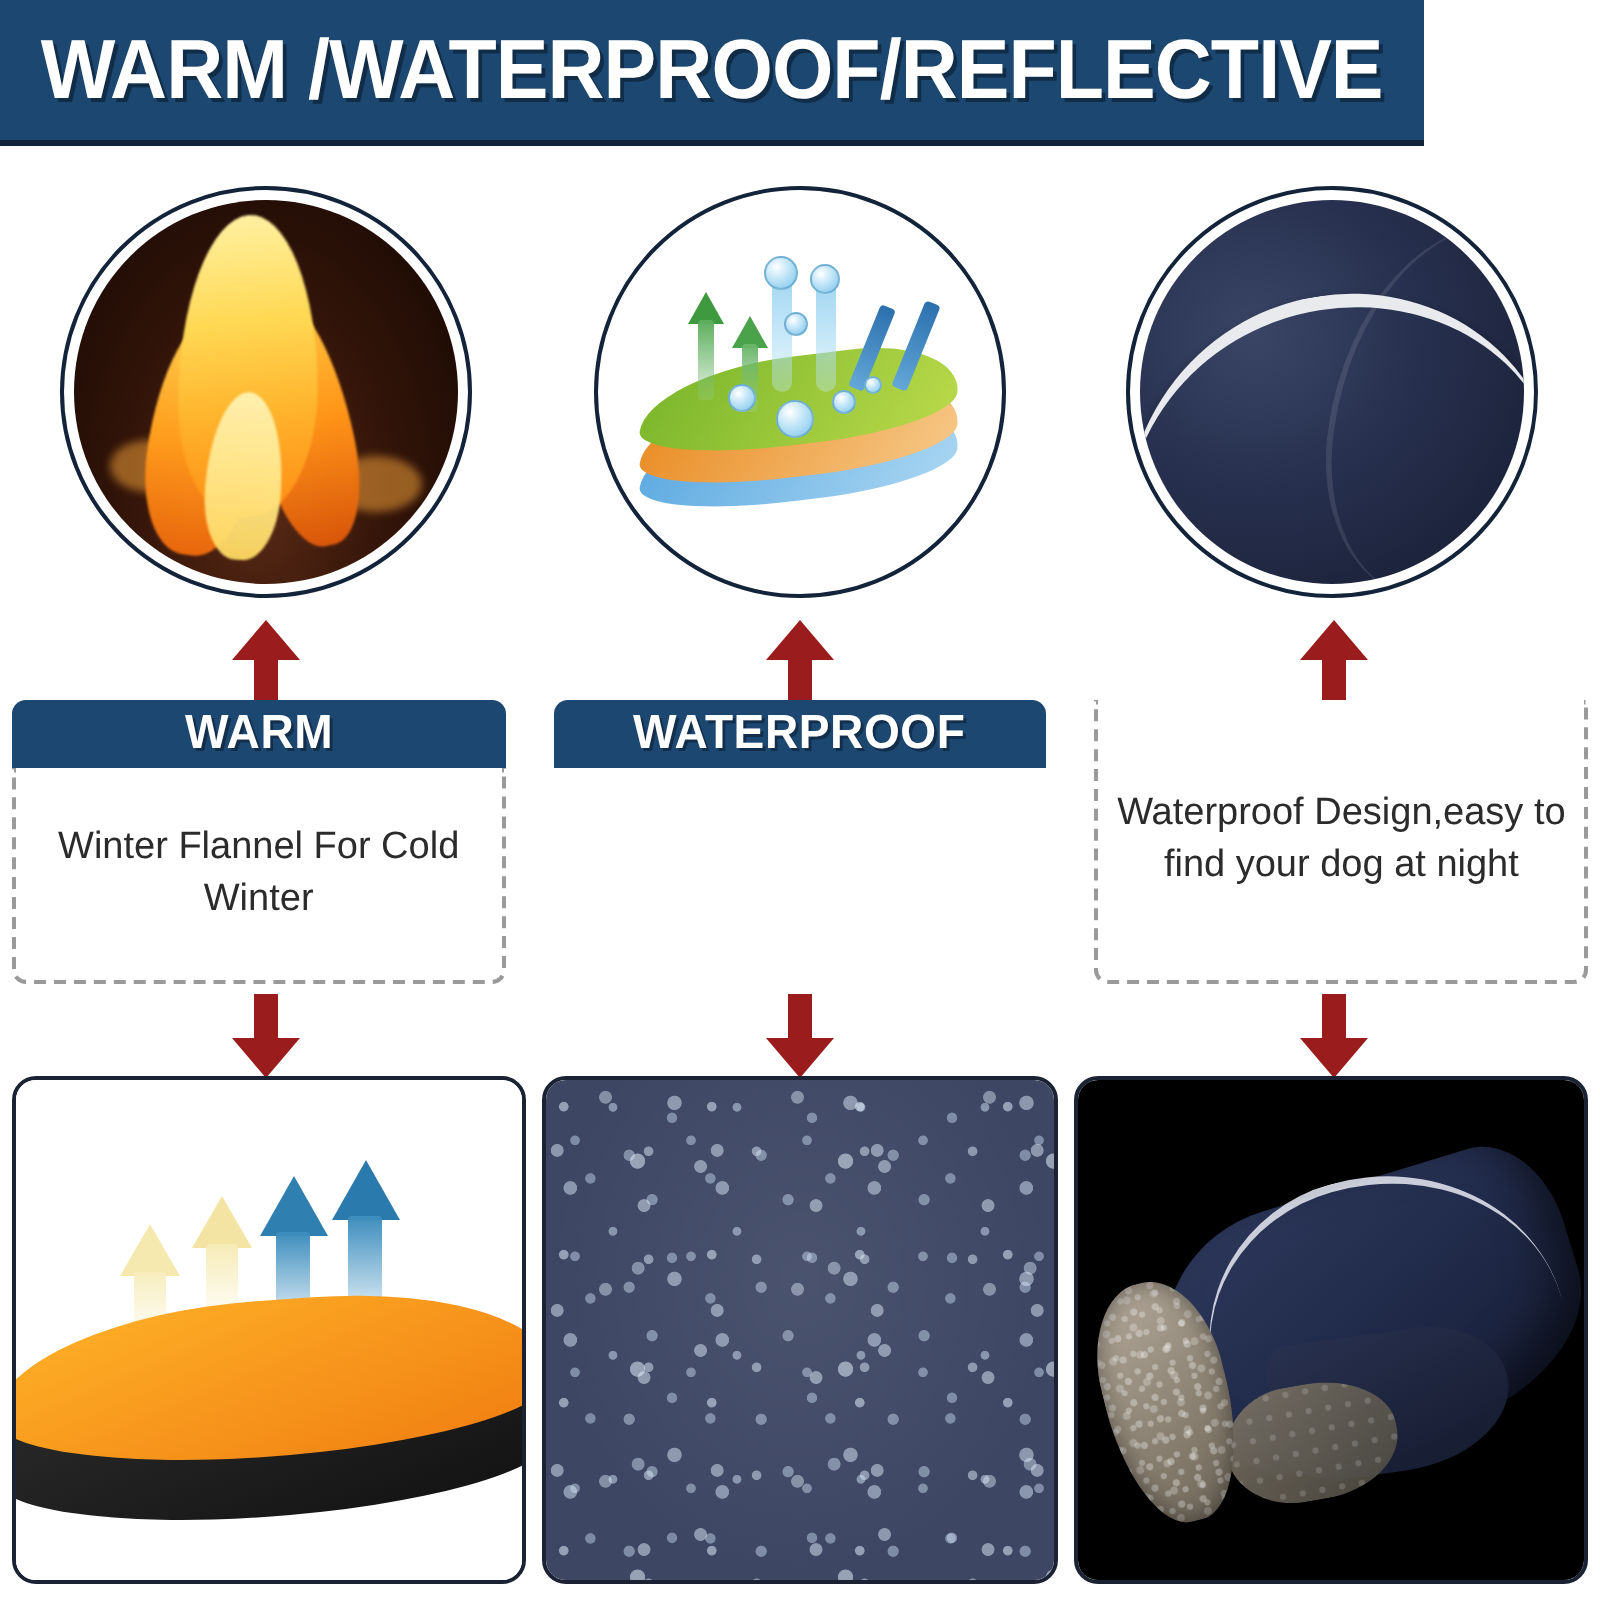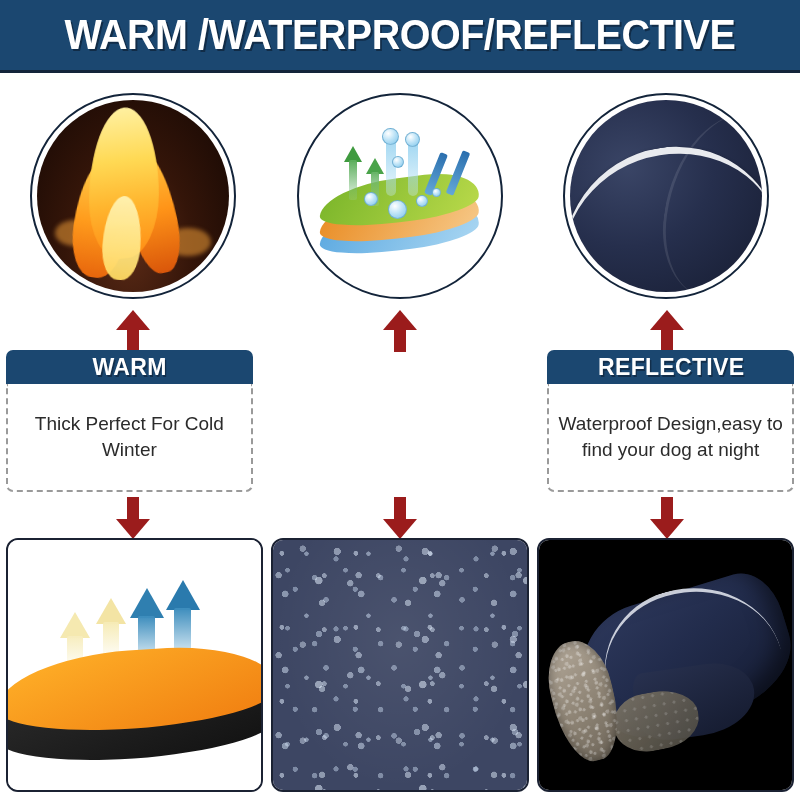--- a/index.html
+++ b/index.html
@@ -17,21 +17,21 @@
     position: relative;
     width: 800px;
     height: 800px;
     background: #ffffff;
   }
 
   
   .banner {
     position: absolute;
     left: 0; top: 0;
-    width: 800px;
+    width: 712px;
     height: 73px;
     background: #1b4770;
     border-bottom: 3px solid #13243a;
     display: flex;
     align-items: center;
     justify-content: center;
   }
   .banner-title {
     color: #ffffff;
     font-size: 42px;
@@ -462,31 +462,31 @@
     <div class="shaft"></div>
   </div>
 
   <div class="cards-row">
 
     <div class="card">
       <div class="card-head">
         <span class="card-head-label">WARM</span>
       </div>
       <div class="card-body">
-        <span class="card-body-text">Thick Perfect For Cold Winter</span>
-      </div>
-    </div>
-
-    <div class="card">
+        <span class="card-body-text">Winter Flannel For Cold Winter</span>
+      </div>
     </div>
 
     <div class="card">
       <div class="card-head">
-        <span class="card-head-label">REFLECTIVE</span>
-      </div>
+        <span class="card-head-label">WATERPROOF</span>
+      </div>
+    </div>
+
+    <div class="card">
       <div class="card-body">
         <span class="card-body-text">Waterproof Design,easy to find your dog at night</span>
       </div>
     </div>
   </div>
 
   <div class="arrow down" style="left:116px;top:497px;">
     <div class="shaft"></div>
     <div class="head"></div>
   </div>

